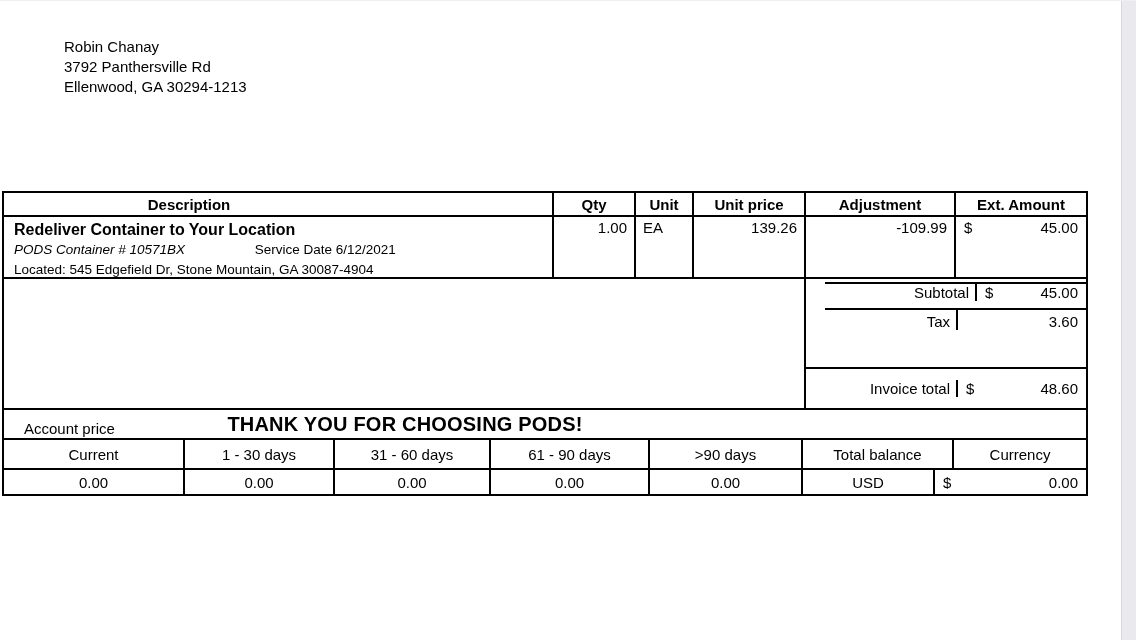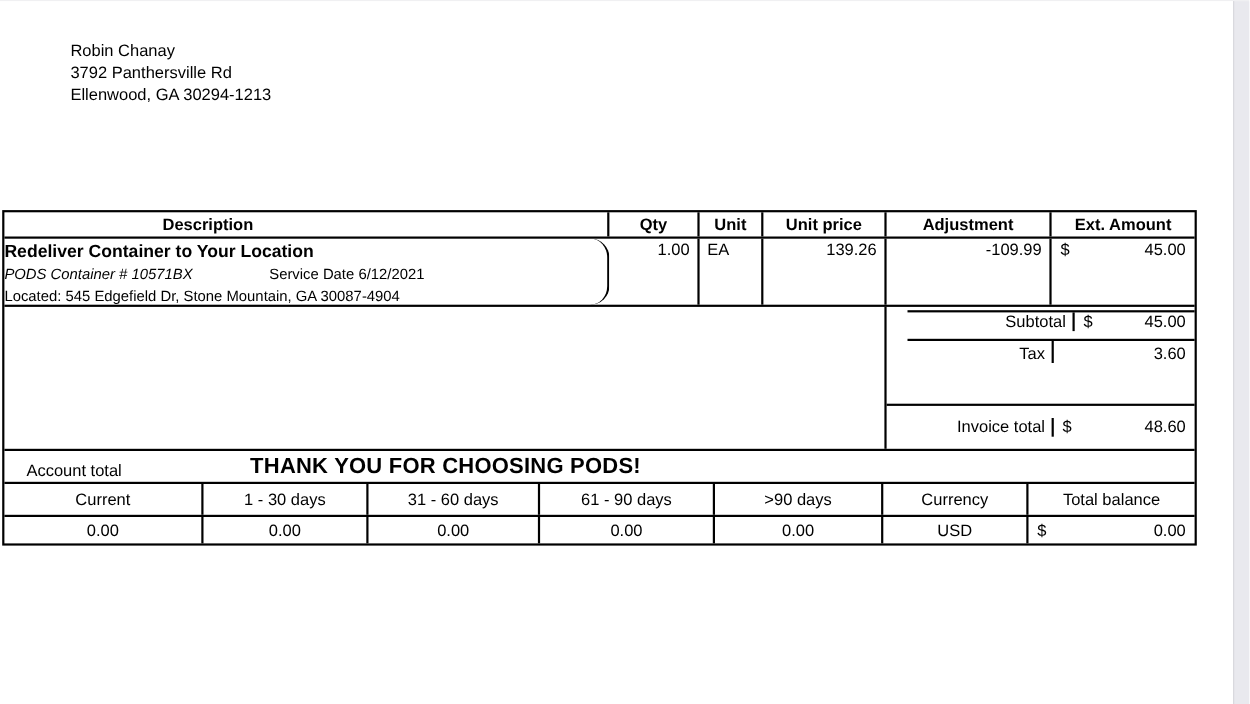--- a/index.html
+++ b/index.html
@@ -31,21 +31,21 @@
   .w-price{ width:112px; }
   .w-adj  { width:150px; }
   .w-ext  { flex:1; }
 
   .hdr { height:24px; border-bottom:2px solid #000; font-weight:bold;text-align:center; }
   .hdr .c { display:flex; align-items:center; justify-content:center; }
   .hdr .w-desc { padding-right:178px; }
 
   .item { height:62px; border-bottom:2px solid #000; }
   .item .c { padding-top:2px; }
-  .desc-cell { padding-left:0; padding-right:4px;border-radius:17px; }
+  .desc-cell { padding-left:10px; padding-right:4px; }
   .desc-title { font-weight:bold; font-size:16px; line-height:21px; }
   .desc-sub { font-size:13.5px; line-height:20px; }
   .desc-ref { display:inline-block; width:237px;font-style:italic; }
   .num-cell { text-align:right; padding-right:7px; }
   .unit-cell { padding-left:7px; }
   .money-cell { display:flex; justify-content:space-between; padding:2px 8px 0 8px; }
 
   .mid { height:129px; }
   .mid-empty { width:802px; border-right:2px solid #000; }
   .totals { flex:1; display:flex; flex-direction:column; }
@@ -138,31 +138,31 @@
           <div class="t-value">
             <span>$</span>
             <span>48.60</span>
           </div>
         </div>
       </div>
     </div>
 
     <div class="thanks">
       <span>THANK YOU FOR CHOOSING PODS!</span>
-      <span class="aging-caption">Account total</span>
+      <span class="aging-caption">Account price</span>
     </div>
 
     <div class="row aging-hdr">
       <div class="c a0">Current</div>
       <div class="c a1">1 - 30 days</div>
       <div class="c a2">31 - 60 days</div>
       <div class="c a3">61 - 90 days</div>
       <div class="c a4">&gt;90 days</div>
+      <div class="c a6">Total balance</div>
       <div class="c a5">Currency</div>
-      <div class="c a6">Total balance</div>
     </div>
 
     <div class="row aging-vals">
       <div class="c a0">0.00</div>
       <div class="c a1">0.00</div>
       <div class="c a2">0.00</div>
       <div class="c a3">0.00</div>
       <div class="c a4">0.00</div>
       <div class="c a5">USD</div>
       <div class="c a6 balance-cell">

